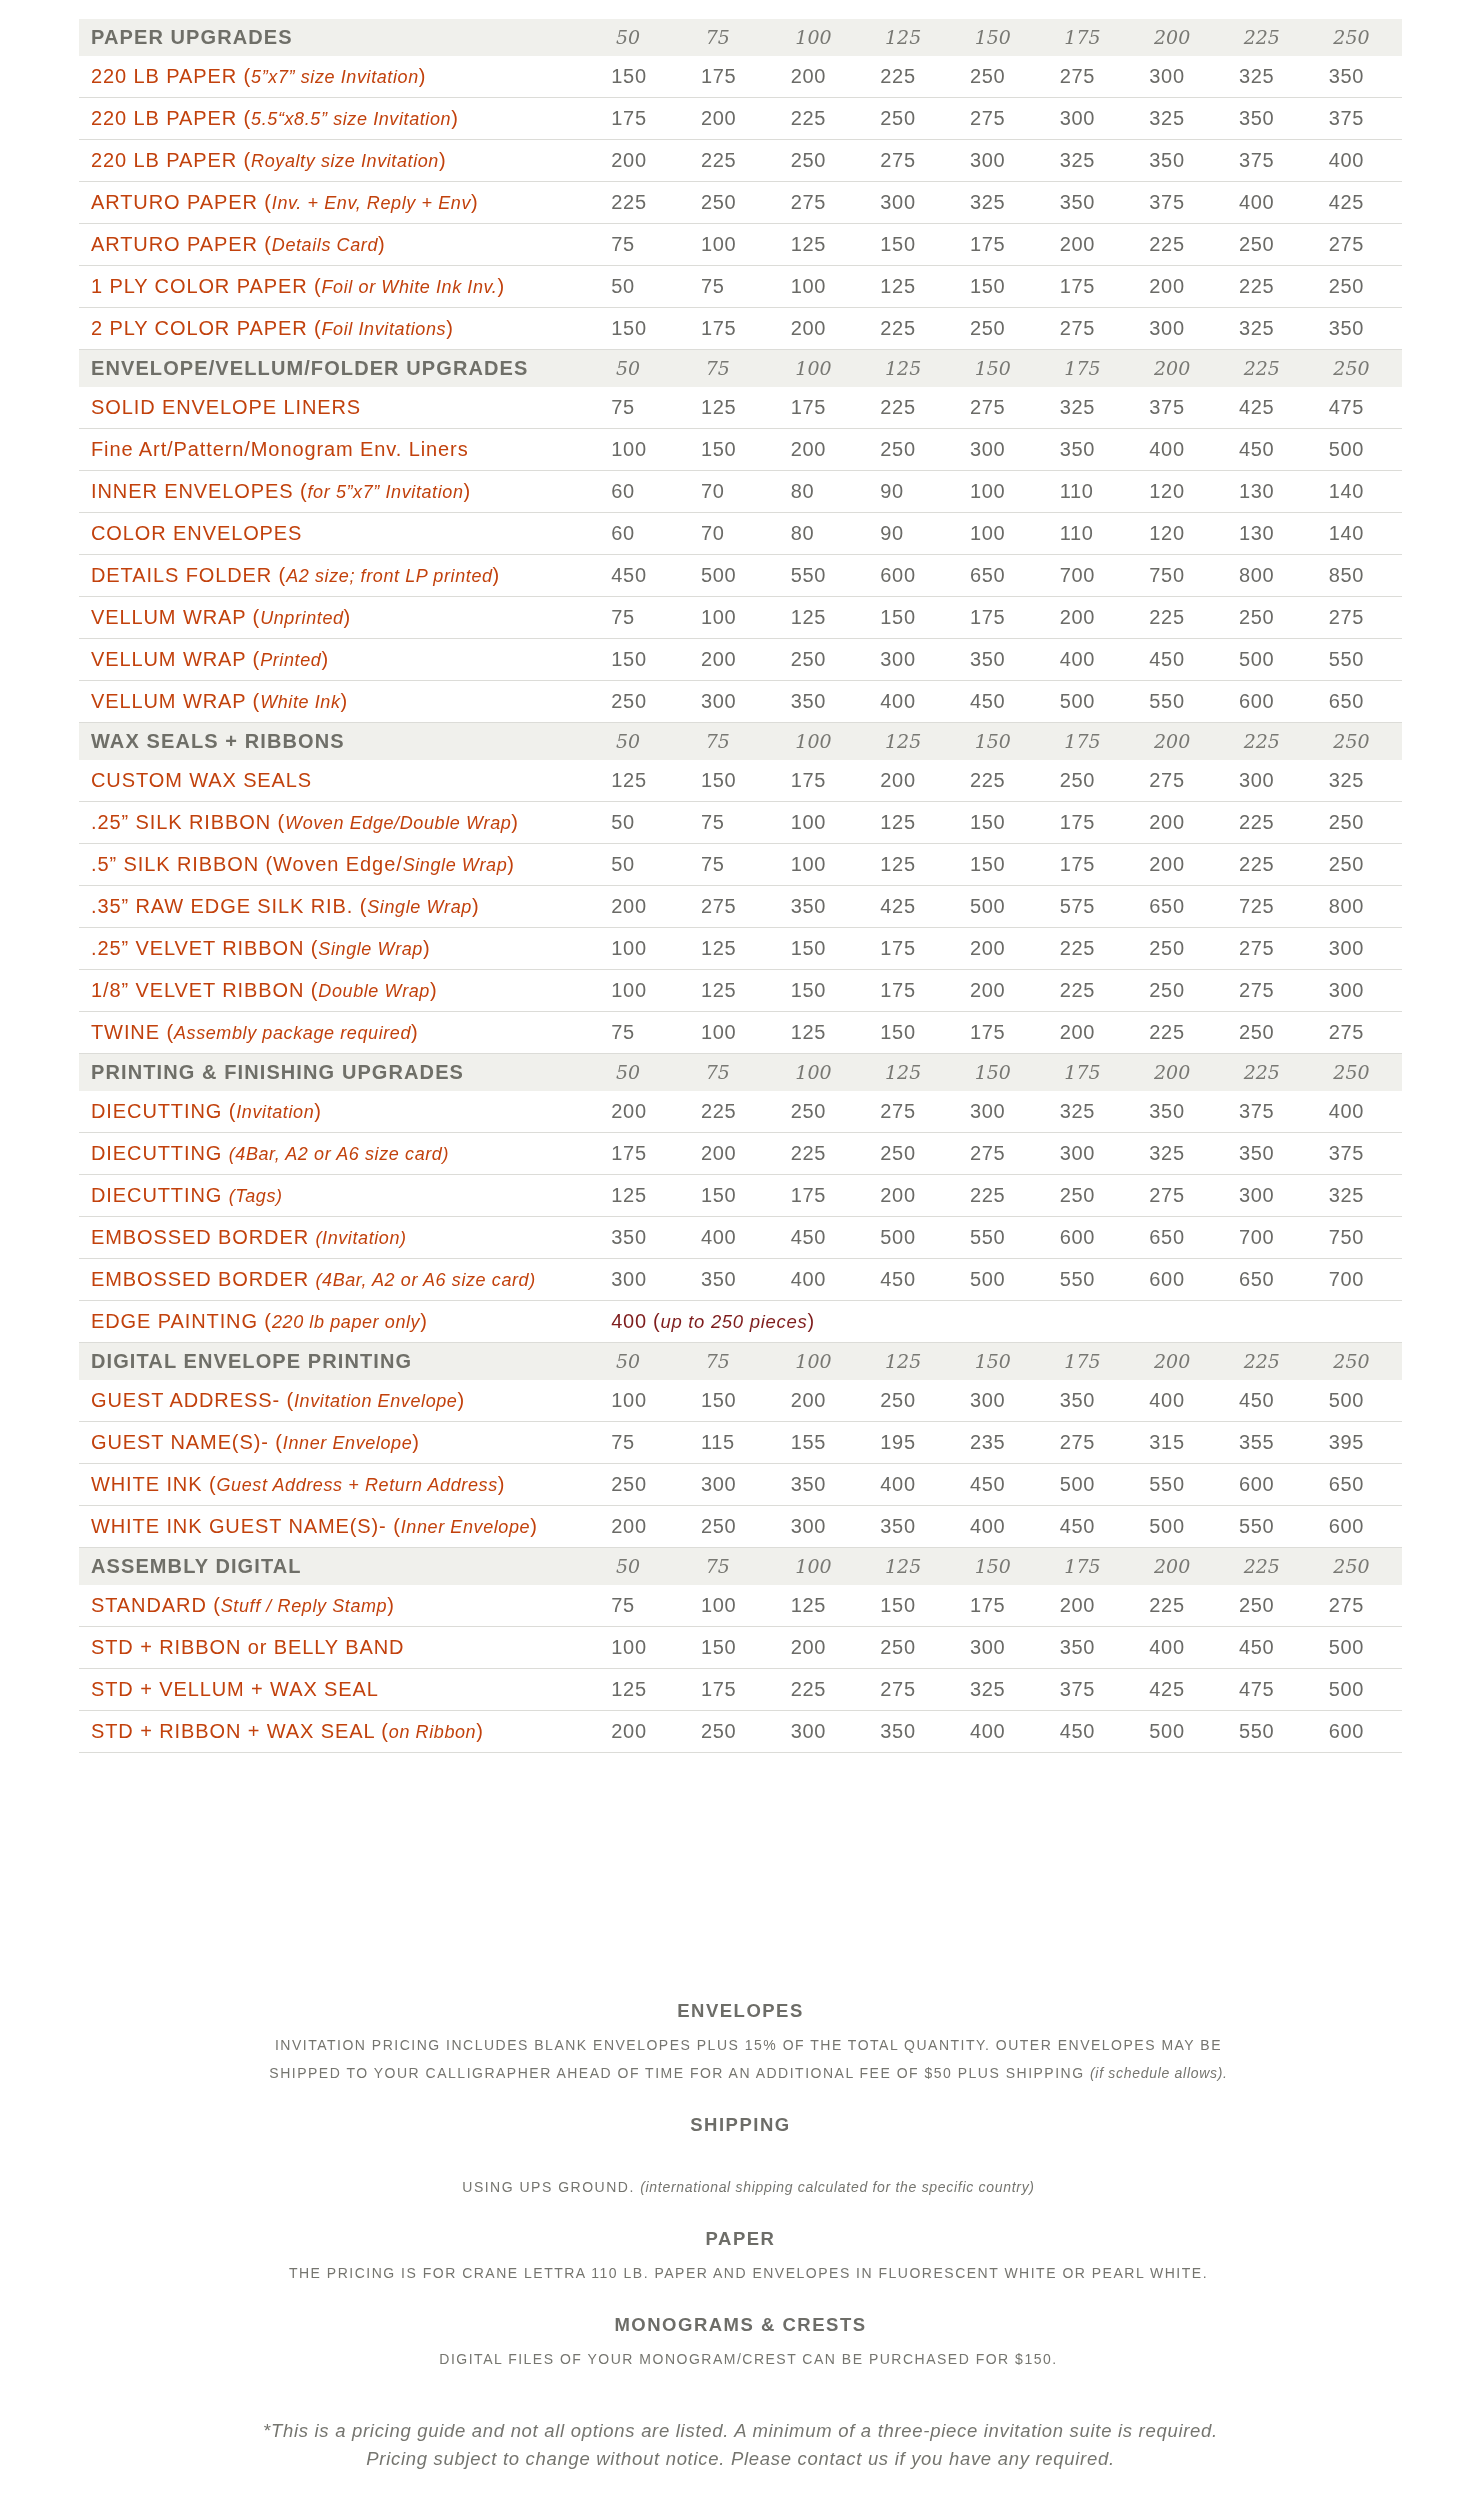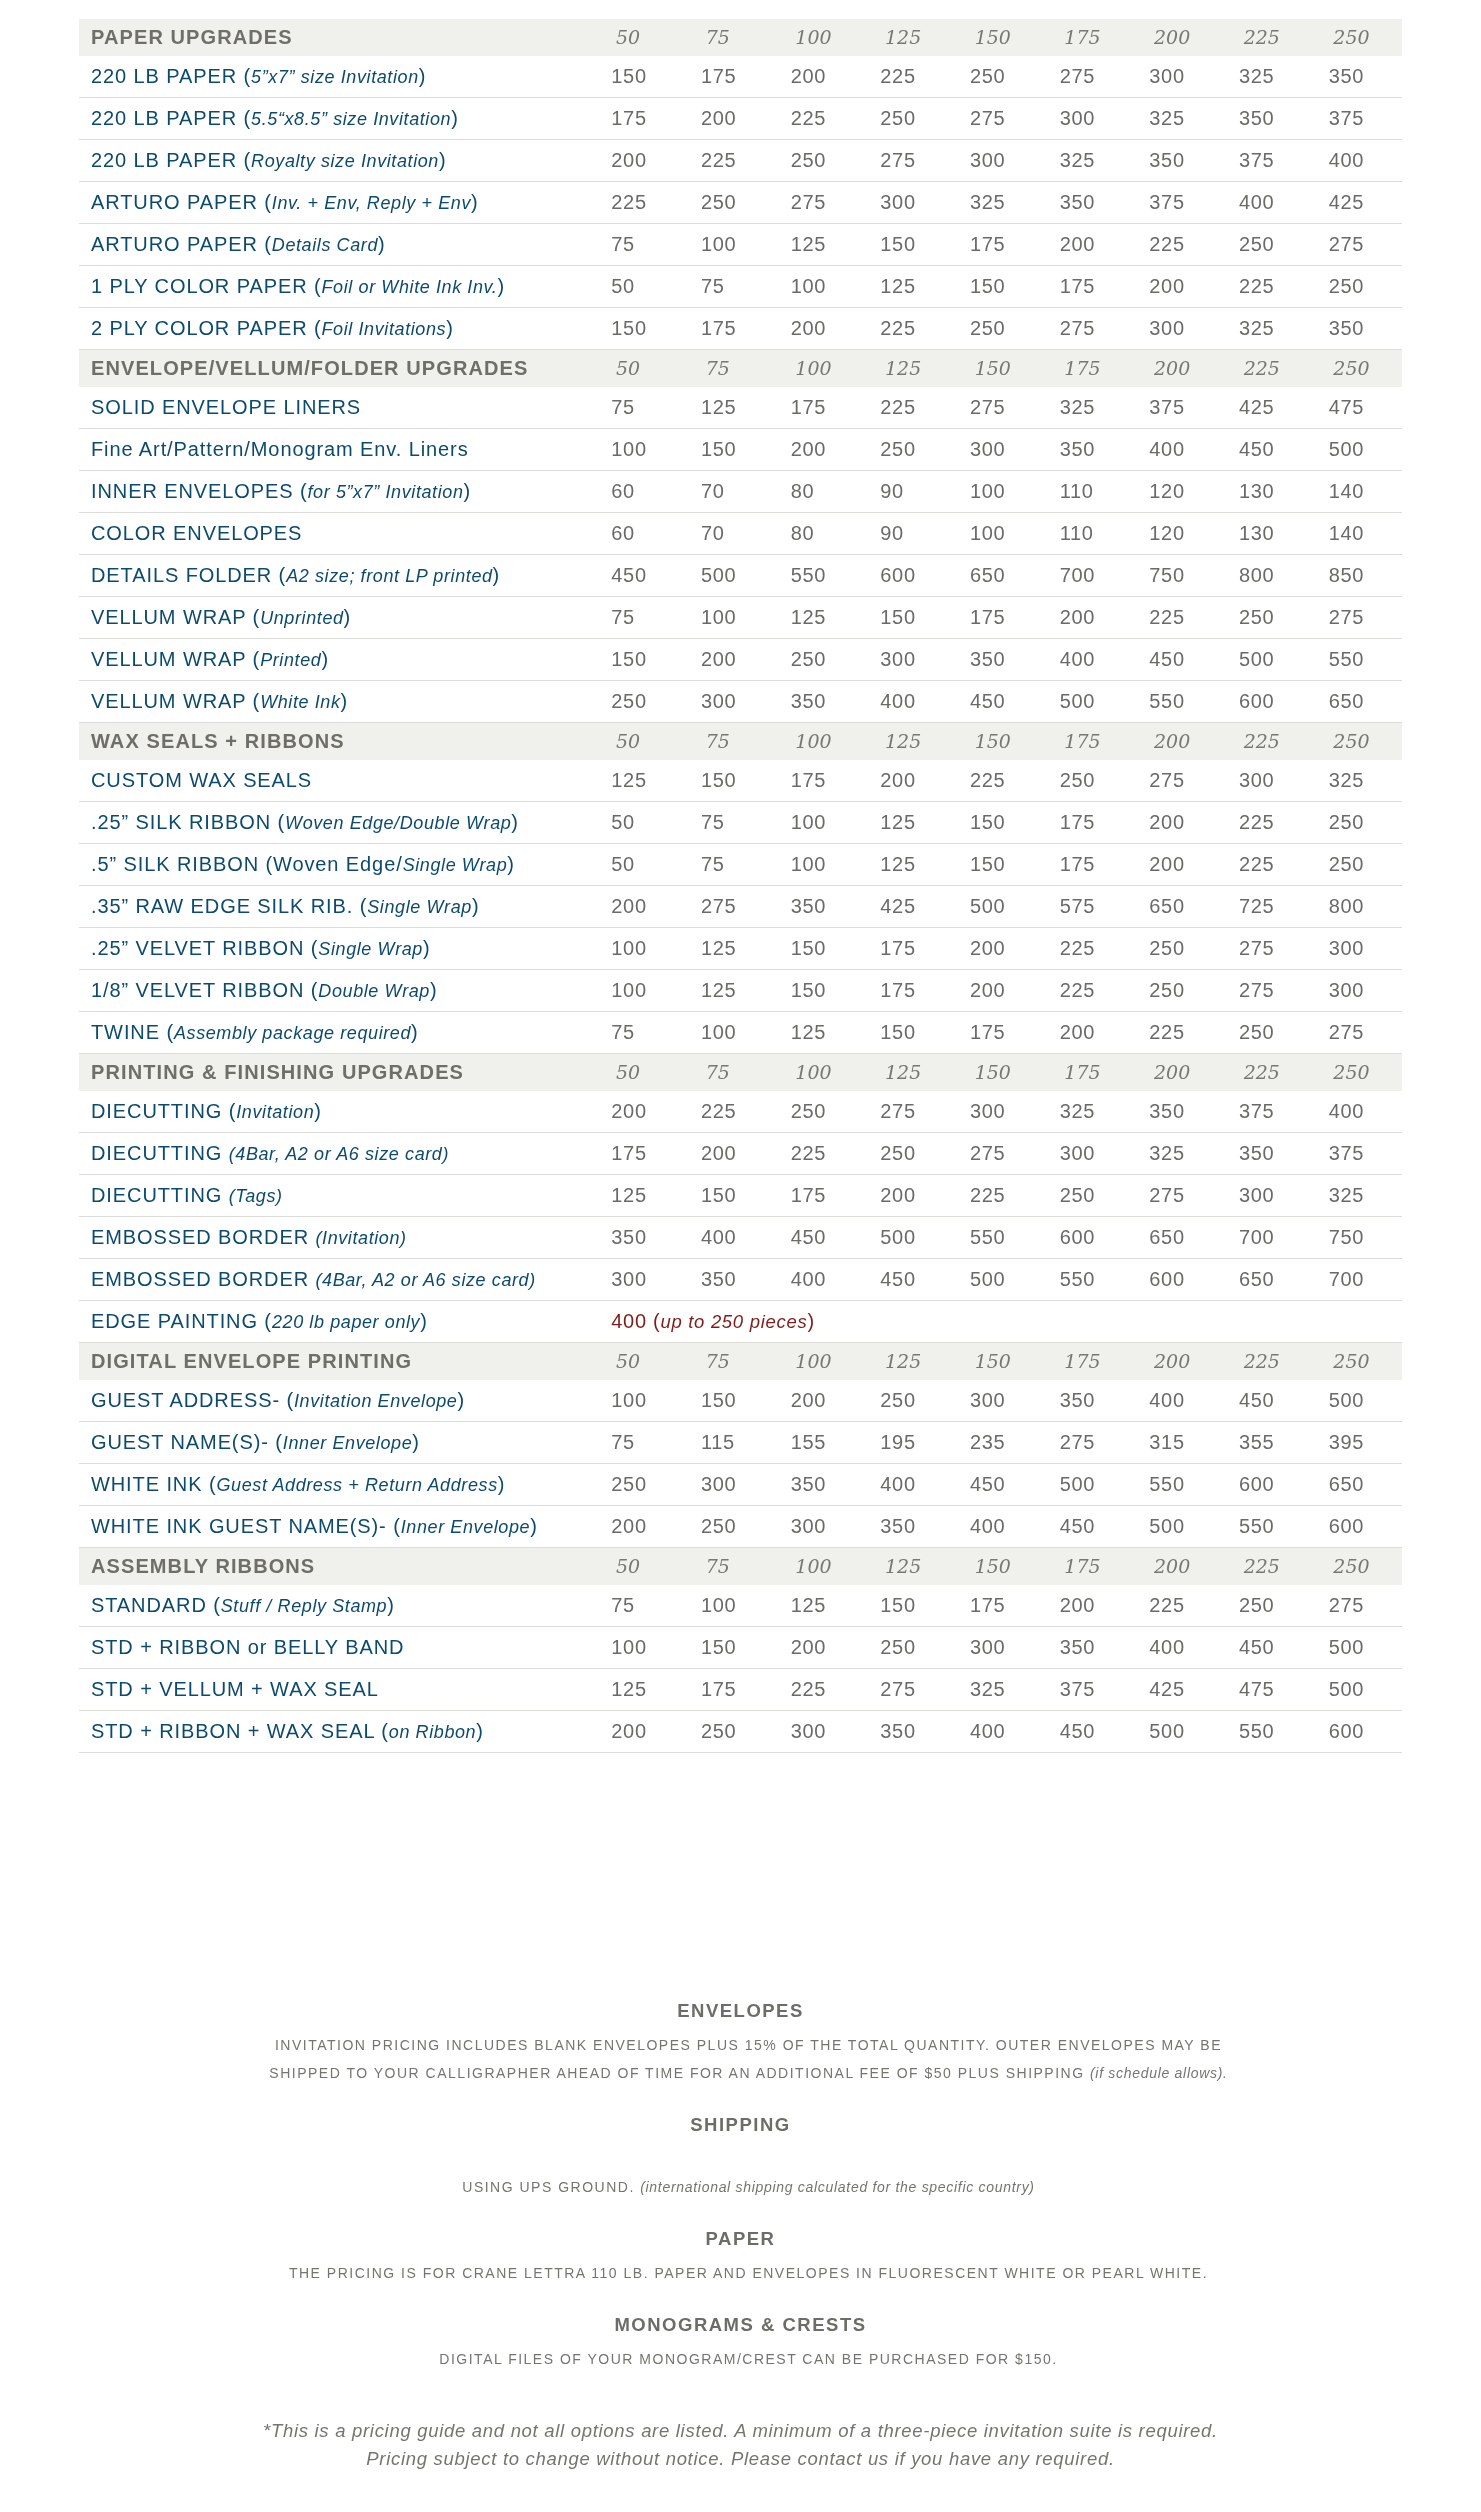--- a/index.html
+++ b/index.html
@@ -38,21 +38,21 @@
     padding-left: 21px;
   }
   .row {
     height: 41px;
     border-bottom: 1.5px solid #dcdcd8;
     padding-left: 12px;
   }
   .row .label {
     font-size: 20px;
     letter-spacing: 0.9px;
-    color: #0c4a6e;
+    color: #c2410c;
     white-space: nowrap;
   }
   .row .label i { font-size: 18px; letter-spacing: 0.6px; }
   .row .val {
     font-size: 20px;
     letter-spacing: 0.7px;
     color: #6a6a66;
     padding-left: 16.3px;
   }
   .row .span-val {
@@ -540,21 +540,21 @@
         <div class="val">350</div>
         <div class="val">400</div>
         <div class="val">450</div>
         <div class="val">500</div>
         <div class="val">550</div>
         <div class="val">600</div>
       </div>
     </div>
     <div class="section">
       <div class="grid head">
-        <div class="title">ASSEMBLY RIBBONS</div>
+        <div class="title">ASSEMBLY DIGITAL</div>
         <div class="qty">50</div>
         <div class="qty">75</div>
         <div class="qty">100</div>
         <div class="qty">125</div>
         <div class="qty">150</div>
         <div class="qty">175</div>
         <div class="qty">200</div>
         <div class="qty">225</div>
         <div class="qty">250</div>
       </div>

